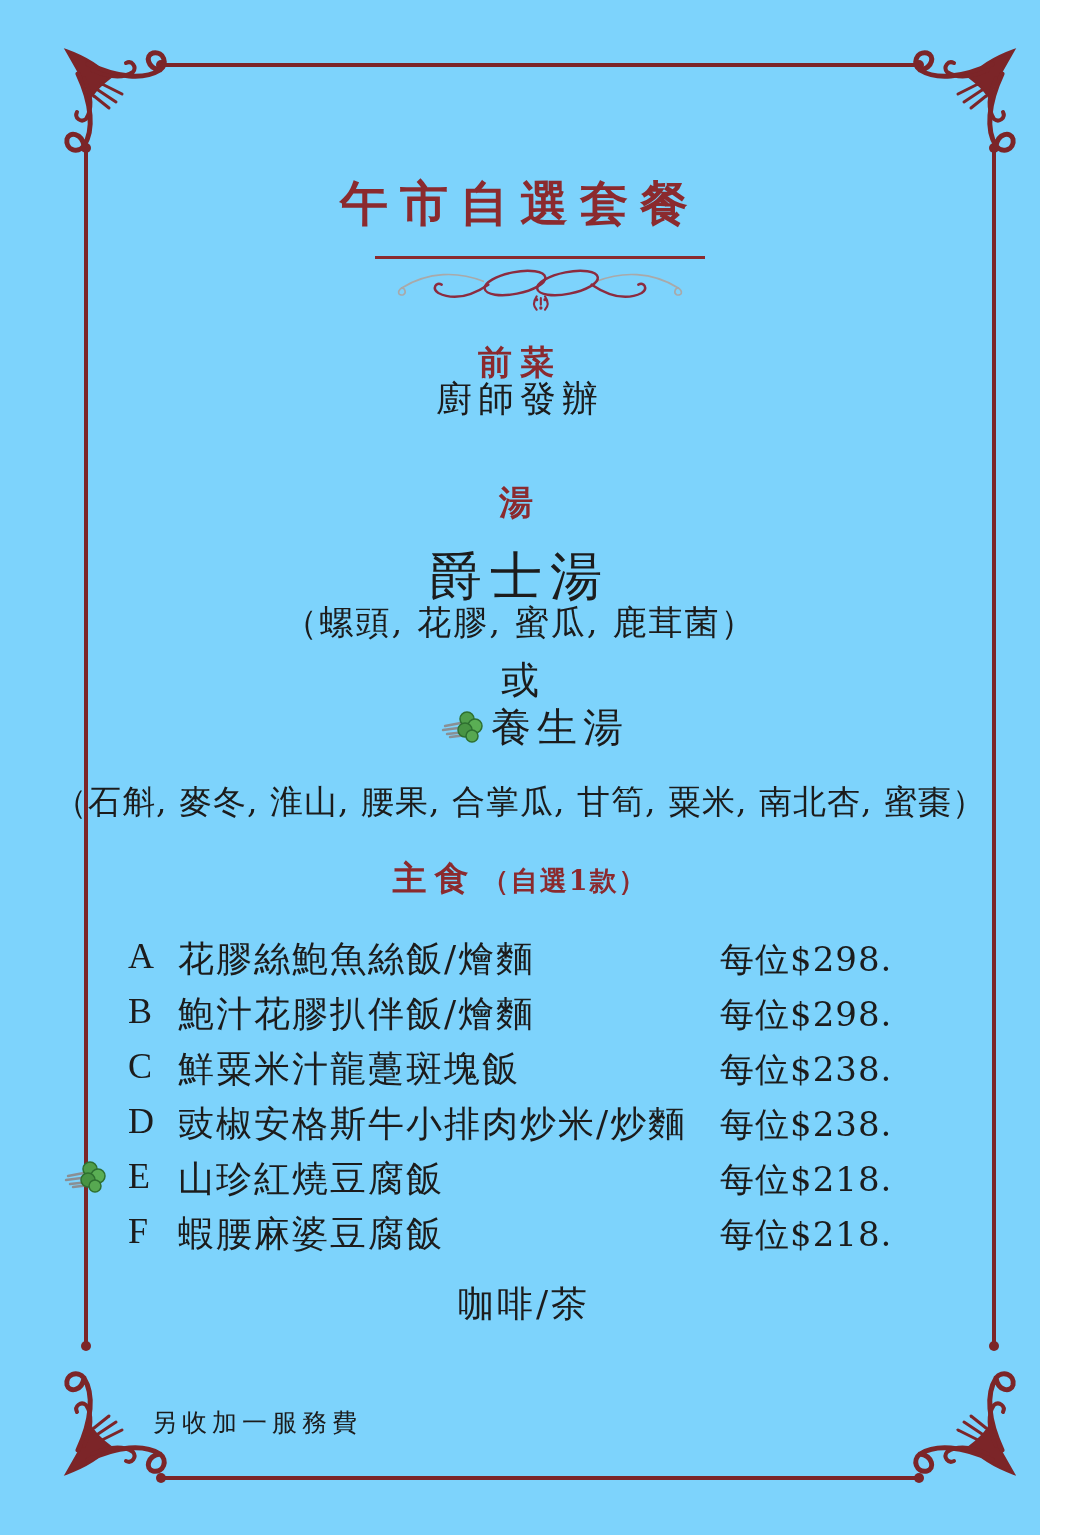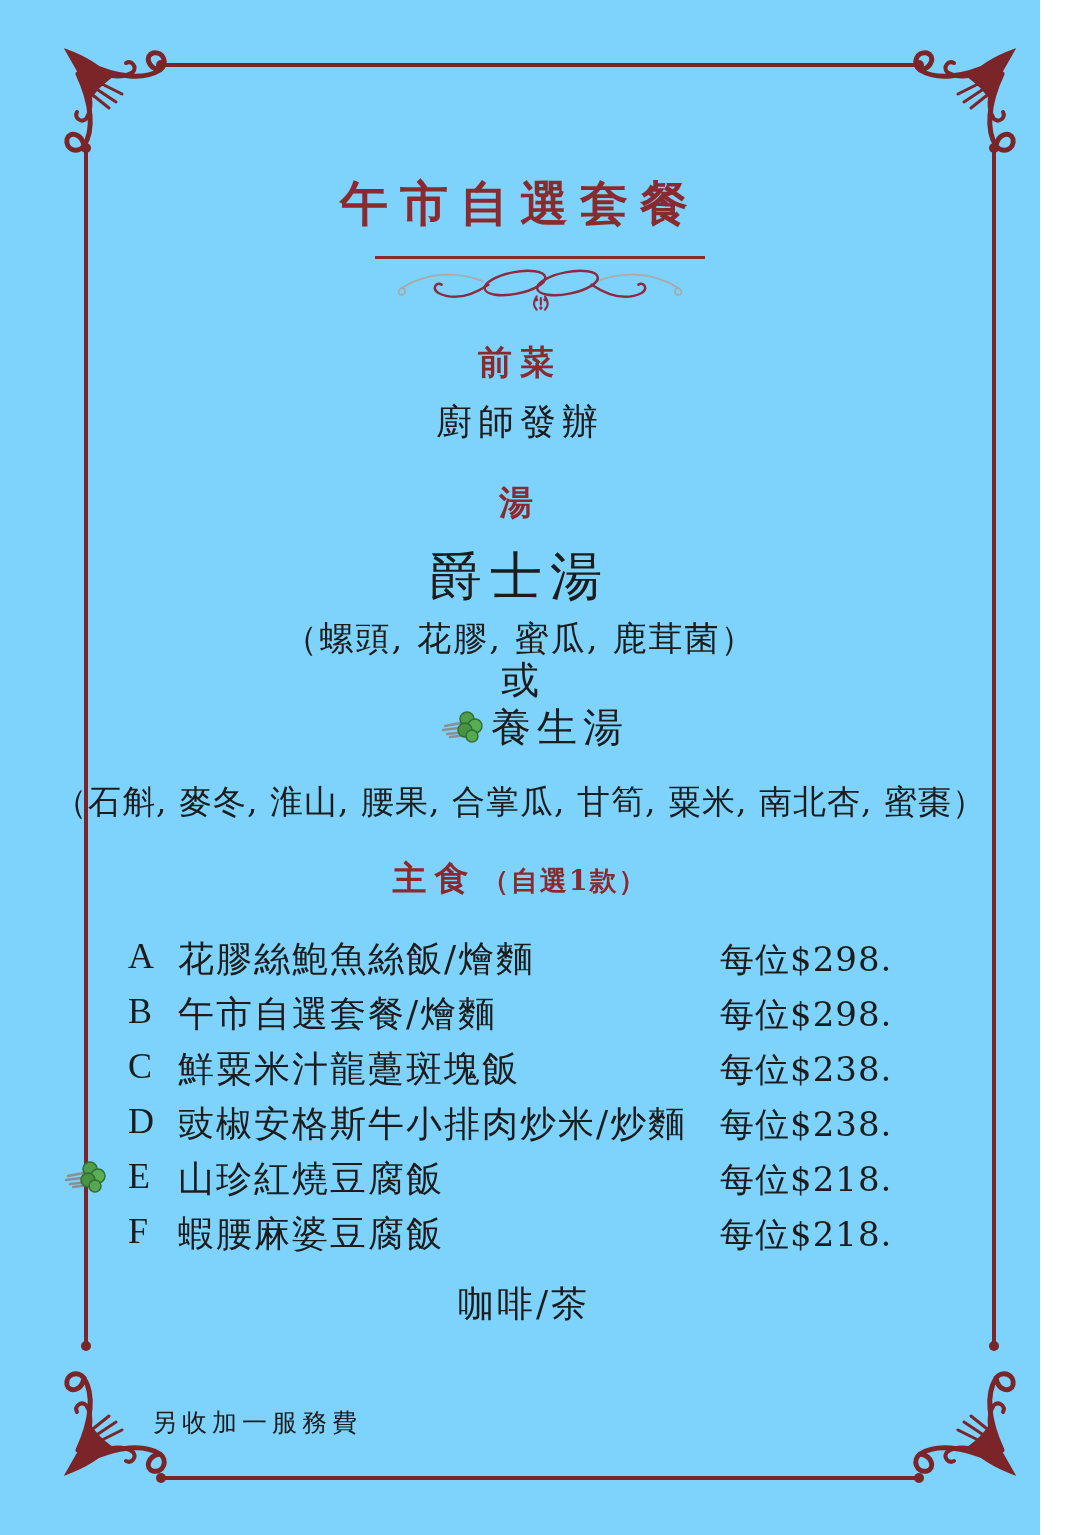--- a/index.html
+++ b/index.html
@@ -22,24 +22,24 @@
   .corner.bl{transform:scaleY(-1);}
   .corner.br{transform:scale(-1,-1);}
   
   .center{position:absolute;left:0;right:0;text-align:center;}
   .red{color:#8b2a2e;}
   .title{top:172px;font-size:48px;letter-spacing:12px;font-weight:bold;}
   .title-rule{position:absolute;top:256px;left:375px;width:330px;height:3px;background:#8b2a2e;}
   .title-flourish{position:absolute;top:263px;left:390px;width:300px;height:55px;}
   .sec-head{font-size:34px;letter-spacing:8px;font-weight:bold;}
   .h-appetizer{top:340px;}
-  .t-appetizer{top:398px;font-size:36px;letter-spacing:6px;}
+  .t-appetizer{top:375px;font-size:36px;letter-spacing:6px;}
   .h-soup{top:480px;}
   .t-soup1{top:542px;font-size:52px;letter-spacing:8px;}
-  .t-soup1-ing{top:616px;font-size:34px;letter-spacing:2px;}
+  .t-soup1-ing{top:600px;font-size:34px;letter-spacing:2px;}
   .t-or{top:655px;font-size:38px;}
   .t-soup2{top:700px;font-size:40px;letter-spacing:6px;margin-left:30px;}
   .t-soup2 .veg{vertical-align:-6px;margin-right:6px;}
   .t-soup2-ing{top:763px;font-size:33px;letter-spacing:1px;white-space:nowrap;margin-top:17px;}
   .h-mains{top:856px;}
   .h-mains .note{font-size:27px;letter-spacing:2px;font-weight:bold;}
   .menu-row{position:absolute;left:128px;width:790px;height:48px;font-size:36px;}
   .menu-row .letter{position:absolute;left:0;top:0;font-family:"Liberation Serif",serif;}
   .menu-row .name{position:absolute;left:50px;top:0;letter-spacing:2px;white-space:nowrap;}
   .menu-row .price{position:absolute;left:592px;top:2px;font-size:34px;letter-spacing:1px;}
@@ -172,21 +172,21 @@
     <span class="note red">（自選1款）</span>
   </div>
 
   <div class="menu-row" style="top:935px;">
     <span class="letter">A</span>
     <span class="name">花膠絲鮑魚絲飯/燴麵</span>
     <span class="price">每位$298.</span>
   </div>
   <div class="menu-row" style="top:990px;">
     <span class="letter">B</span>
-    <span class="name">午市自選套餐/燴麵</span>
+    <span class="name">鮑汁花膠扒伴飯/燴麵</span>
     <span class="price">每位$298.</span>
   </div>
   <div class="menu-row" style="top:1045px;">
     <span class="letter">C</span>
     <span class="name">鮮粟米汁龍躉斑塊飯</span>
     <span class="price">每位$238.</span>
   </div>
   <div class="menu-row" style="top:1100px;">
     <span class="letter">D</span>
     <span class="name">豉椒安格斯牛小排肉炒米/炒麵</span>

